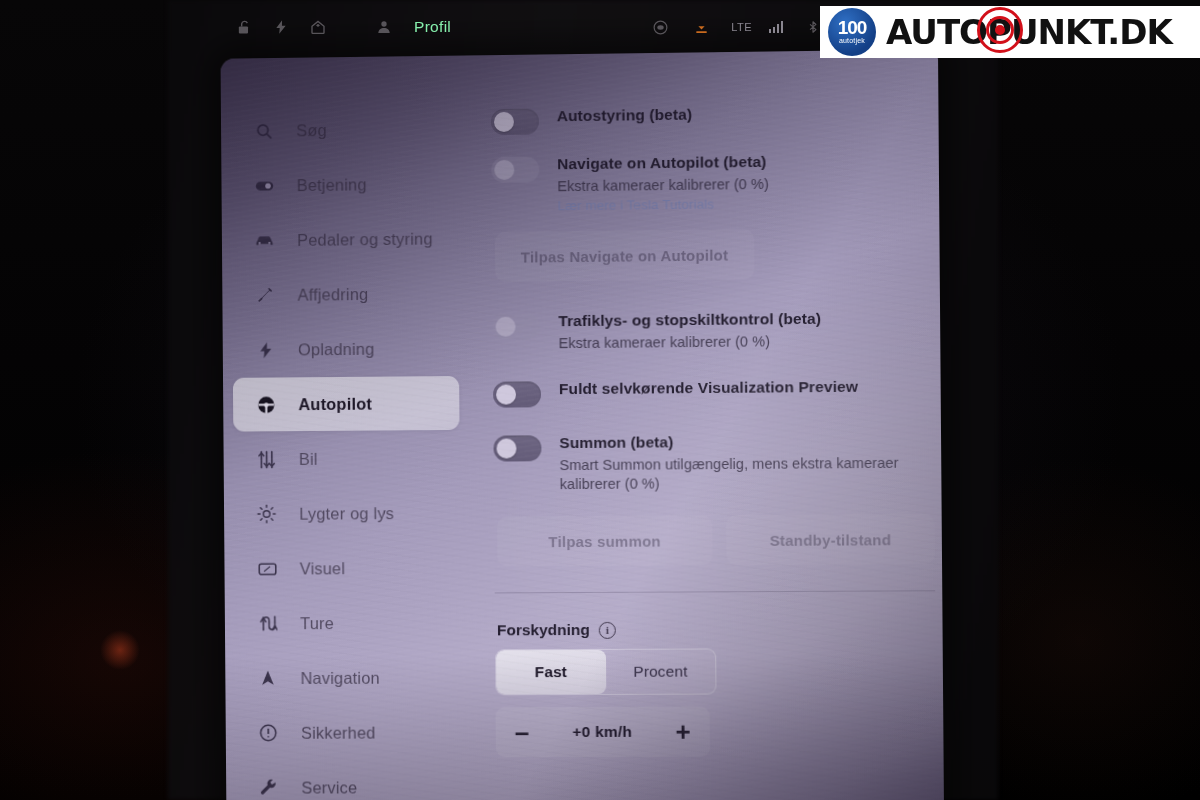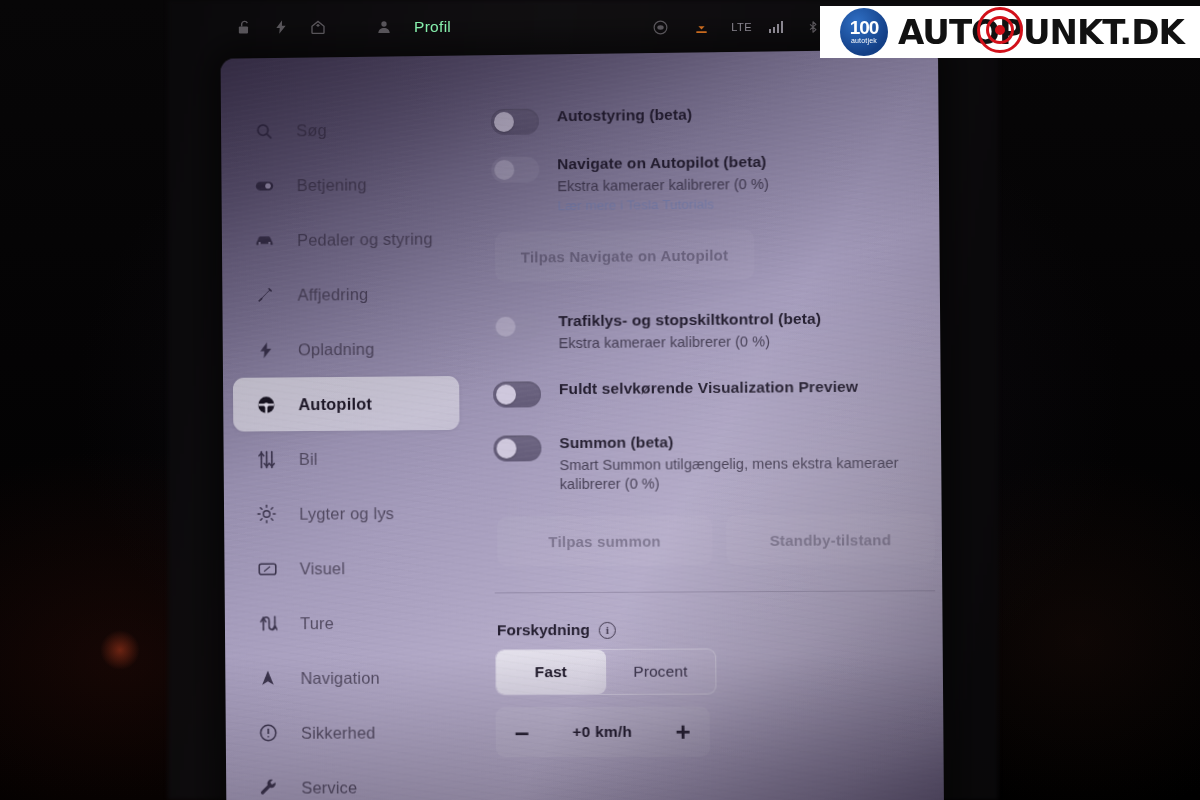--- a/index.html
+++ b/index.html
@@ -116,21 +116,21 @@
     font-weight:bold; color:#1d1728; border-radius:8px; }
 
   .stepper{ width:214px; height:50px; border-radius:9px; margin-top:12px;
     background:rgba(255,255,255,.085); display:flex; align-items:center;
     justify-content:space-between; padding:0 19px; }
   .stepper .sg{ font-size:26px; color:#221c2e; font-weight:bold; line-height:1; }
   .stepper .val{ font-size:15.5px; color:#201a2c; font-weight:bold; letter-spacing:.2px; }
 
   
   #watermark{ position:absolute; right:0; top:6px; width:380px; height:52px;
-    background:#fff; display:flex; align-items:center; overflow:hidden;padding-left:12px; }
+    background:#fff; display:flex; align-items:center; overflow:hidden; }
   #wm-badge{ width:48px; height:48px; border-radius:50%; margin-left:8px; flex:0 0 48px;
     background:radial-gradient(circle at 36% 30%, #2f6fc4, #133f86 70%);
     display:flex; flex-direction:column; align-items:center; justify-content:center;
     color:#fff; }
   #wm-badge .n{ font-size:19px; font-weight:bold; line-height:16px; letter-spacing:-1px; }
   #wm-badge .s{ font-size:7px; letter-spacing:.2px; line-height:9px; }
   #wm-text{ position:relative; font-size:34px; font-weight:bold; color:#111;
     letter-spacing:-1px; margin-left:10px; font-family:"DejaVu Sans",sans-serif; }
   #wm-ring{ position:absolute; left:157px; top:1px; width:46px; height:46px; }
   #wm-ring .r{ position:absolute; border-radius:50%; border:3.5px solid #d2101a; }

